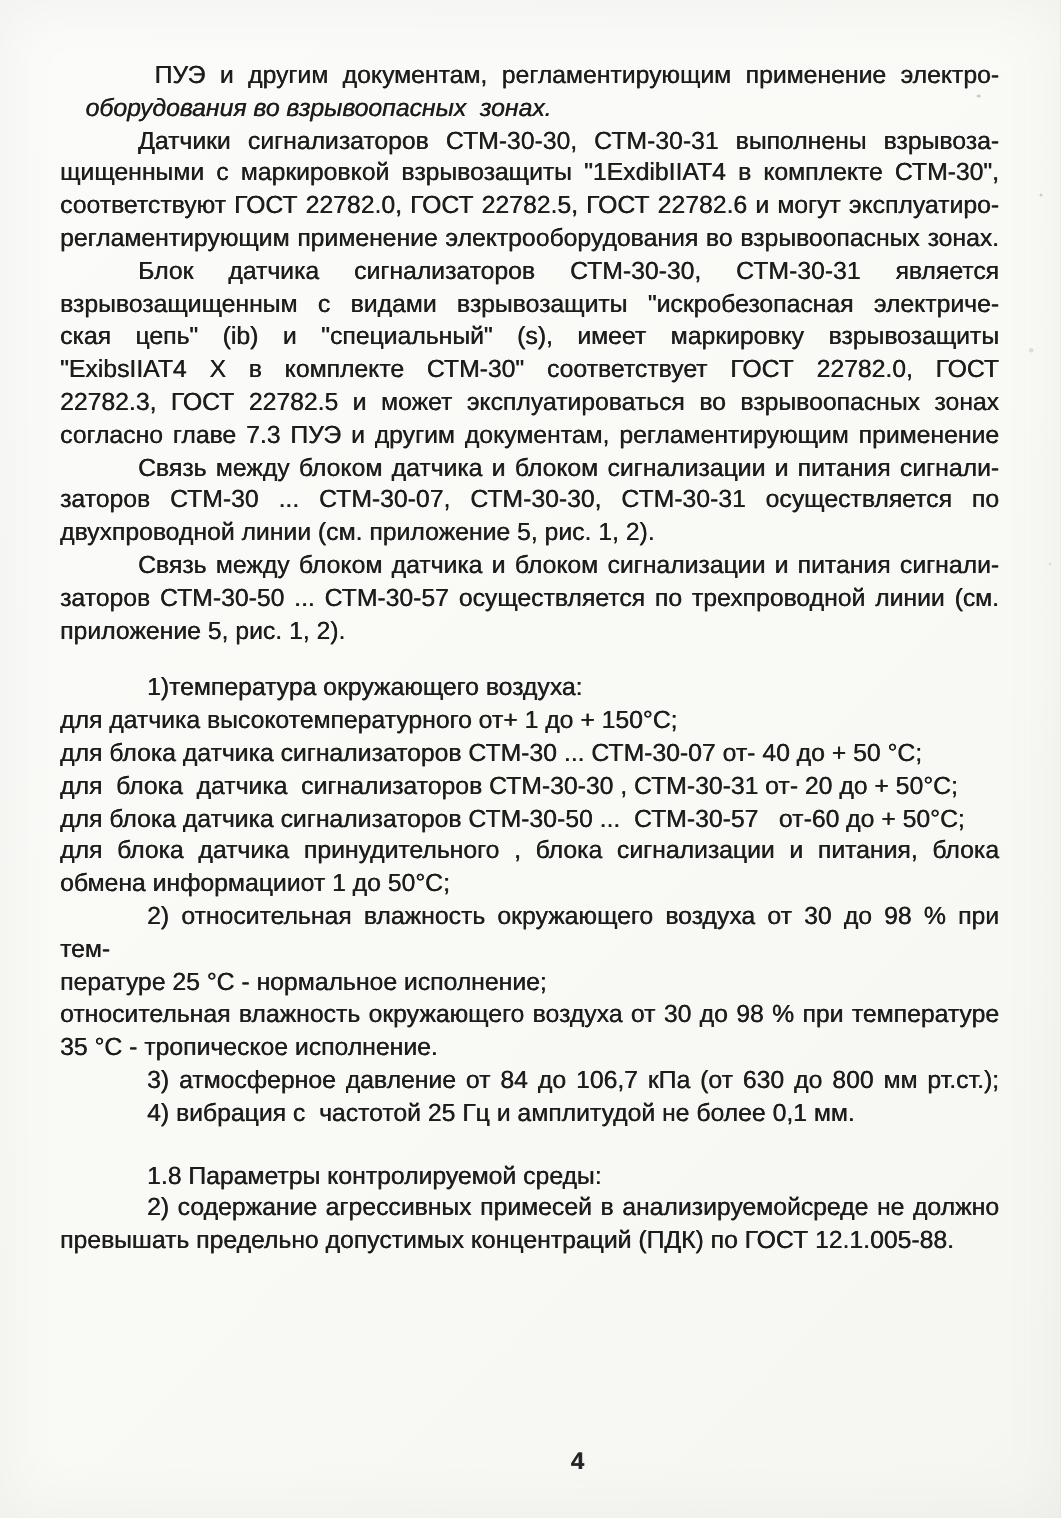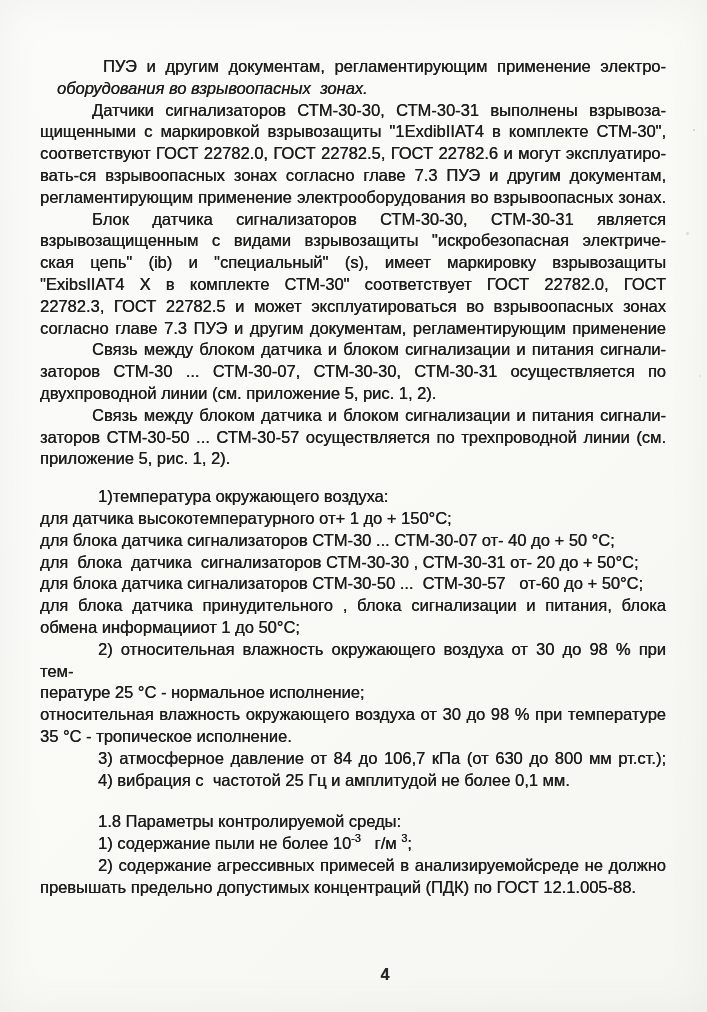--- a/index.html
+++ b/index.html
@@ -14,21 +14,21 @@
     height: 1012px;
     margin: 0 auto;
     background: linear-gradient(135deg, #fbfbf9 0%, #f9f9f6 55%, #f5f5f2 100%);
     box-shadow: inset 0 0 40px rgba(120,120,110,0.08);
     overflow: hidden;
     color: #1c1c1c;
   }
   .text-block {
     position: absolute;
     left: 40px;
-    top: 56px;
+    top: 40px;
     width: 626px;
     font-size: 16.5px;
     line-height: 21.8px;
     text-shadow: 0.3px 0 0 rgba(20,20,20,0.75), 0 0.3px 0 rgba(20,20,20,0.45);
   }
   .line { white-space: pre-wrap; min-height: 21.8px; }
   .line.j {
     white-space: normal;
     text-align: justify;
     text-align-last: justify;
@@ -77,21 +77,20 @@
 </head>
 <body>
 
 <div class="page">
   <div class="text-block">
       <div class="line hang j">ПУЭ и другим документам,  регламентирующим применение электро-</div>
       <div class="line hang2">оборудования во взрывоопасных  зонах.</div>
       <div class="line ind j">Датчики сигнализаторов  СТМ-30-30,   СТМ-30-31   выполнены взрывоза-</div>
       <div class="line j">щищенными  с  маркировкой  взрывозащиты  "1ExdibIIAT4 в комплекте СТМ-30",</div>
       <div class="line j">соответствуют  ГОСТ 22782.0, ГОСТ 22782.5, ГОСТ 22782.6 и могут эксплуатиро-</div>
-      <div class="line j">вать-ся   взрывоопасных зонах согласно главе 7.3 ПУЭ и  другим  документам,</div>
       <div class="line j">регламентирующим применение электрооборудования во взрывоопасных зонах.</div>
       <div class="line ind j">Блок  датчика  сигнализаторов  СТМ-30-30,  СТМ-30-31  является</div>
       <div class="line j">взрывозащищенным  с  видами  взрывозащиты  "искробезопасная  электриче-</div>
       <div class="line j">ская цепь"  (ib)  и  "специальный"  (s),  имеет  маркировку  взрывозащиты</div>
       <div class="line j">"ExibsIIAT4  Х  в  комплекте  СТМ-30"  соответствует  ГОСТ 22782.0,  ГОСТ</div>
       <div class="line j">22782.3,  ГОСТ 22782.5  и  может  эксплуатироваться во взрывоопасных зонах</div>
       <div class="line j">согласно главе 7.3 ПУЭ и другим документам, регламентирующим применение</div>
       <div class="line ind j">Связь между блоком датчика и блоком сигнализации и  питания сигнали-</div>
       <div class="line j">заторов СТМ-30 ...  СТМ-30-07,  СТМ-30-30,  СТМ-30-31 осуществляется по</div>
       <div class="line ">двухпроводной линии (см. приложение 5, рис. 1, 2).</div>
@@ -107,21 +106,20 @@
       <div class="line j">для блока  датчика  принудительного , блока  сигнализации   и питания, блока</div>
       <div class="line kv"><span class="kv-left">обмена информации</span><span class="kv-right">от 1 до 50°С;</span></div>
       <div class="line ind2 j">2) относительная влажность окружающего воздуха от 30 до 98 % при тем-</div>
       <div class="line ">пературе 25 °С - нормальное исполнение;</div>
       <div class="line j">относительная влажность окружающего воздуха от 30 до 98 % при температуре</div>
       <div class="line ">35 °С - тропическое исполнение.</div>
       <div class="line ind2 j">3) атмосферное давление от  84  до  106,7  кПа  (от  630  до 800 мм рт.ст.);</div>
       <div class="line ind2">4) вибрация с  частотой 25 Гц и амплитудой не более 0,1 мм.</div>
       <div class="line gap-lg"></div>
       <div class="line ind2">1.8 Параметры контролируемой среды:</div>
-      <div class="line ind2"><span>1) содержание пыли не более 10</span><sup class="sp">-3</sup><span>   г/м </span><sup class="sp">3</sup><span>;</span></div>
       <div class="line ind2 j">2) содержание агрессивных примесей в анализируемойсреде   не должно</div>
       <div class="line ">превышать предельно допустимых концентраций (ПДК) по ГОСТ 12.1.005-88.</div>
     </div>
   <div class="page-number">4</div>
   <div class="speck s1"></div>
   <div class="speck s2"></div>
   <div class="speck s3"></div>
   <div class="speck s4"></div>
 </div>
 

